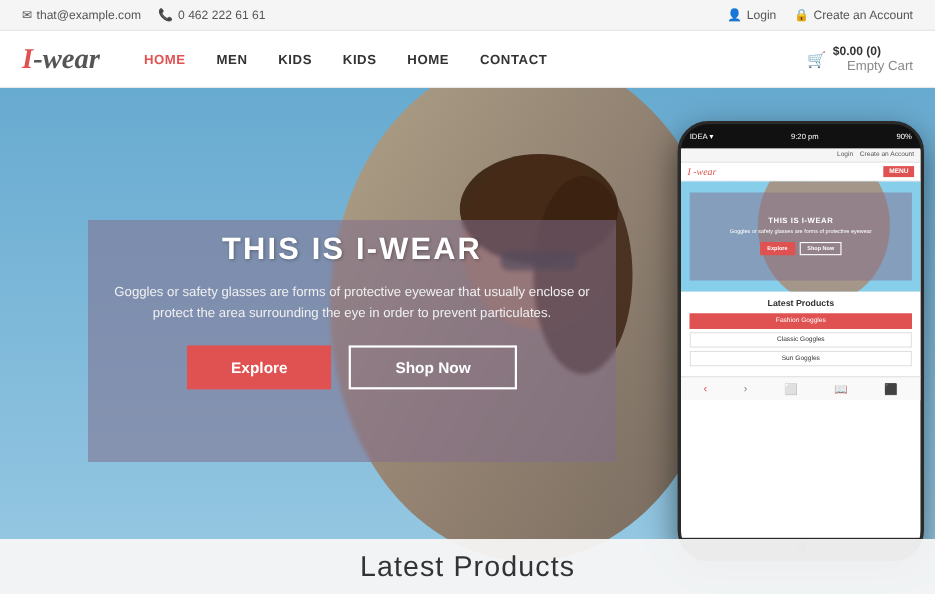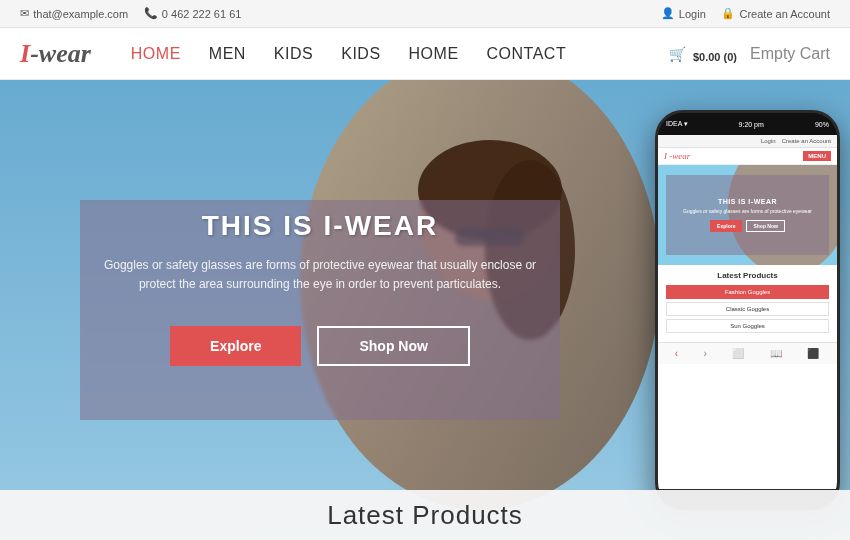--- a/index.html
+++ b/index.html
@@ -44,22 +44,22 @@
     }
     .logo-i { color: #e05252; font-style: italic; }
     .logo-rest { color: #555; }
     .nav-links {
       display: flex;
       align-items: center;
       gap: 28px;
       flex: 1;
     }
     .nav-link {
-      font-size: 16px;
-      font-weight: normal;
+      font-size: 12px;
+      font-weight: bold;
       color: #333;
       text-decoration: none;
       letter-spacing: 0.5px;
       cursor: pointer;
     }
     .nav-link.active { color: #e05252; }
     .nav-cart {
       display: flex;
       align-items: center;
       gap: 6px;
@@ -105,21 +105,21 @@
     .hero-title {
       font-size: 28px;
       font-weight: bold;
       letter-spacing: 2px;
       margin-bottom: 14px;
       text-shadow: 1px 1px 3px rgba(0,0,0,0.3);
     }
     .hero-desc {
       font-size: 12px;
       line-height: 1.6;
-      margin-bottom: 32px;
+      margin-bottom: 20px;
       color: #f0f0f0;
       padding: 0 20px;
     }
     .hero-buttons {
       display: flex;
       gap: 16px;
       justify-content: center;
     }
     .btn-explore {
       background: #e05252;
@@ -138,21 +138,21 @@
       font-size: 14px;
       cursor: pointer;
       font-weight: bold;
     }
 
     
     .phone-mockup {
       position: absolute;
       right: 10px;
       top: 30px;
-      width: 185px;
+      width: 224px;
       height: 400px;
       background: #1a1a1a;
       border-radius: 28px;
       border: 3px solid #2a2a2a;
       box-shadow: 0 10px 30px rgba(0,0,0,0.5);
       overflow: hidden;
       display: flex;
       flex-direction: column;
     }
     .phone-notch-bar {
@@ -356,23 +356,23 @@
   <div class="nav-links">
     <a class="nav-link active">HOME</a>
     <a class="nav-link">MEN</a>
     <a class="nav-link">KIDS</a>
     <a class="nav-link">KIDS</a>
     <a class="nav-link">HOME</a>
     <a class="nav-link">CONTACT</a>
   </div>
   <div class="nav-cart">
     <span class="cart-icon">🛒</span>
-    <div style="display:flex;flex-direction:row;align-items:flex-end;">
+    <div style="display:flex;flex-direction:column;align-items:flex-start;">
       <span style="font-size:11px;font-weight:bold;">$0.00 (0)</span>
-      <span style="font-size:16px;color:#888;padding-left:13px;">Empty Cart</span>
+      <span style="font-size:12px;color:#888;padding-left:13px;">Empty Cart</span>
     </div>
   </div>
 </div>
 
 <div class="hero">
   <div class="hero-bg">
     <div class="hero-photo-layer"></div>
 
     <svg width="850" height="460" style="position:absolute;top:0;left:0;">
 

